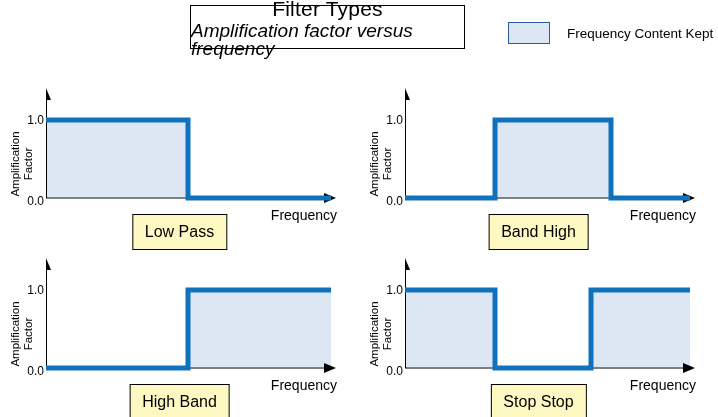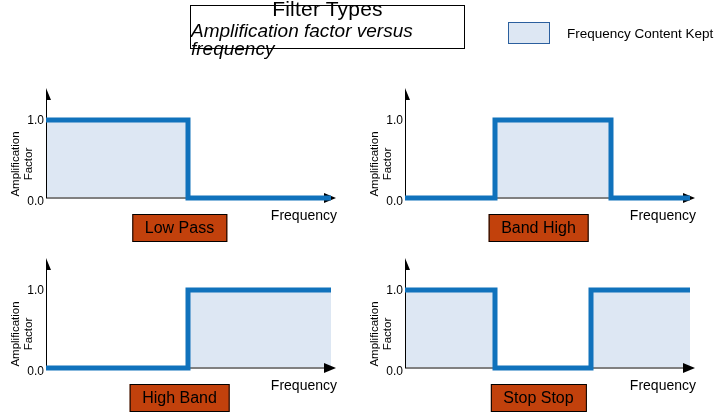--- a/index.html
+++ b/index.html
@@ -130,23 +130,23 @@
     font-size: 14px;
     line-height: 12px;
     right: 22px;
     top: 121px;
     white-space: nowrap;
   }
 
   .name-box {
     position: absolute;
     border: 1.5px solid #000000;
-    background: #c2410c;
+    background: #fef9c3;
     box-sizing: border-box;
-    height: 28px;
+    height: 36px;
     display: flex;
     align-items: center;
     justify-content: center;
     font-size: 16px;
     padding: 0 12px;
     white-space: nowrap;
     top: 126px;
     left: 50%;
     transform: translateX(-50%);
   }

